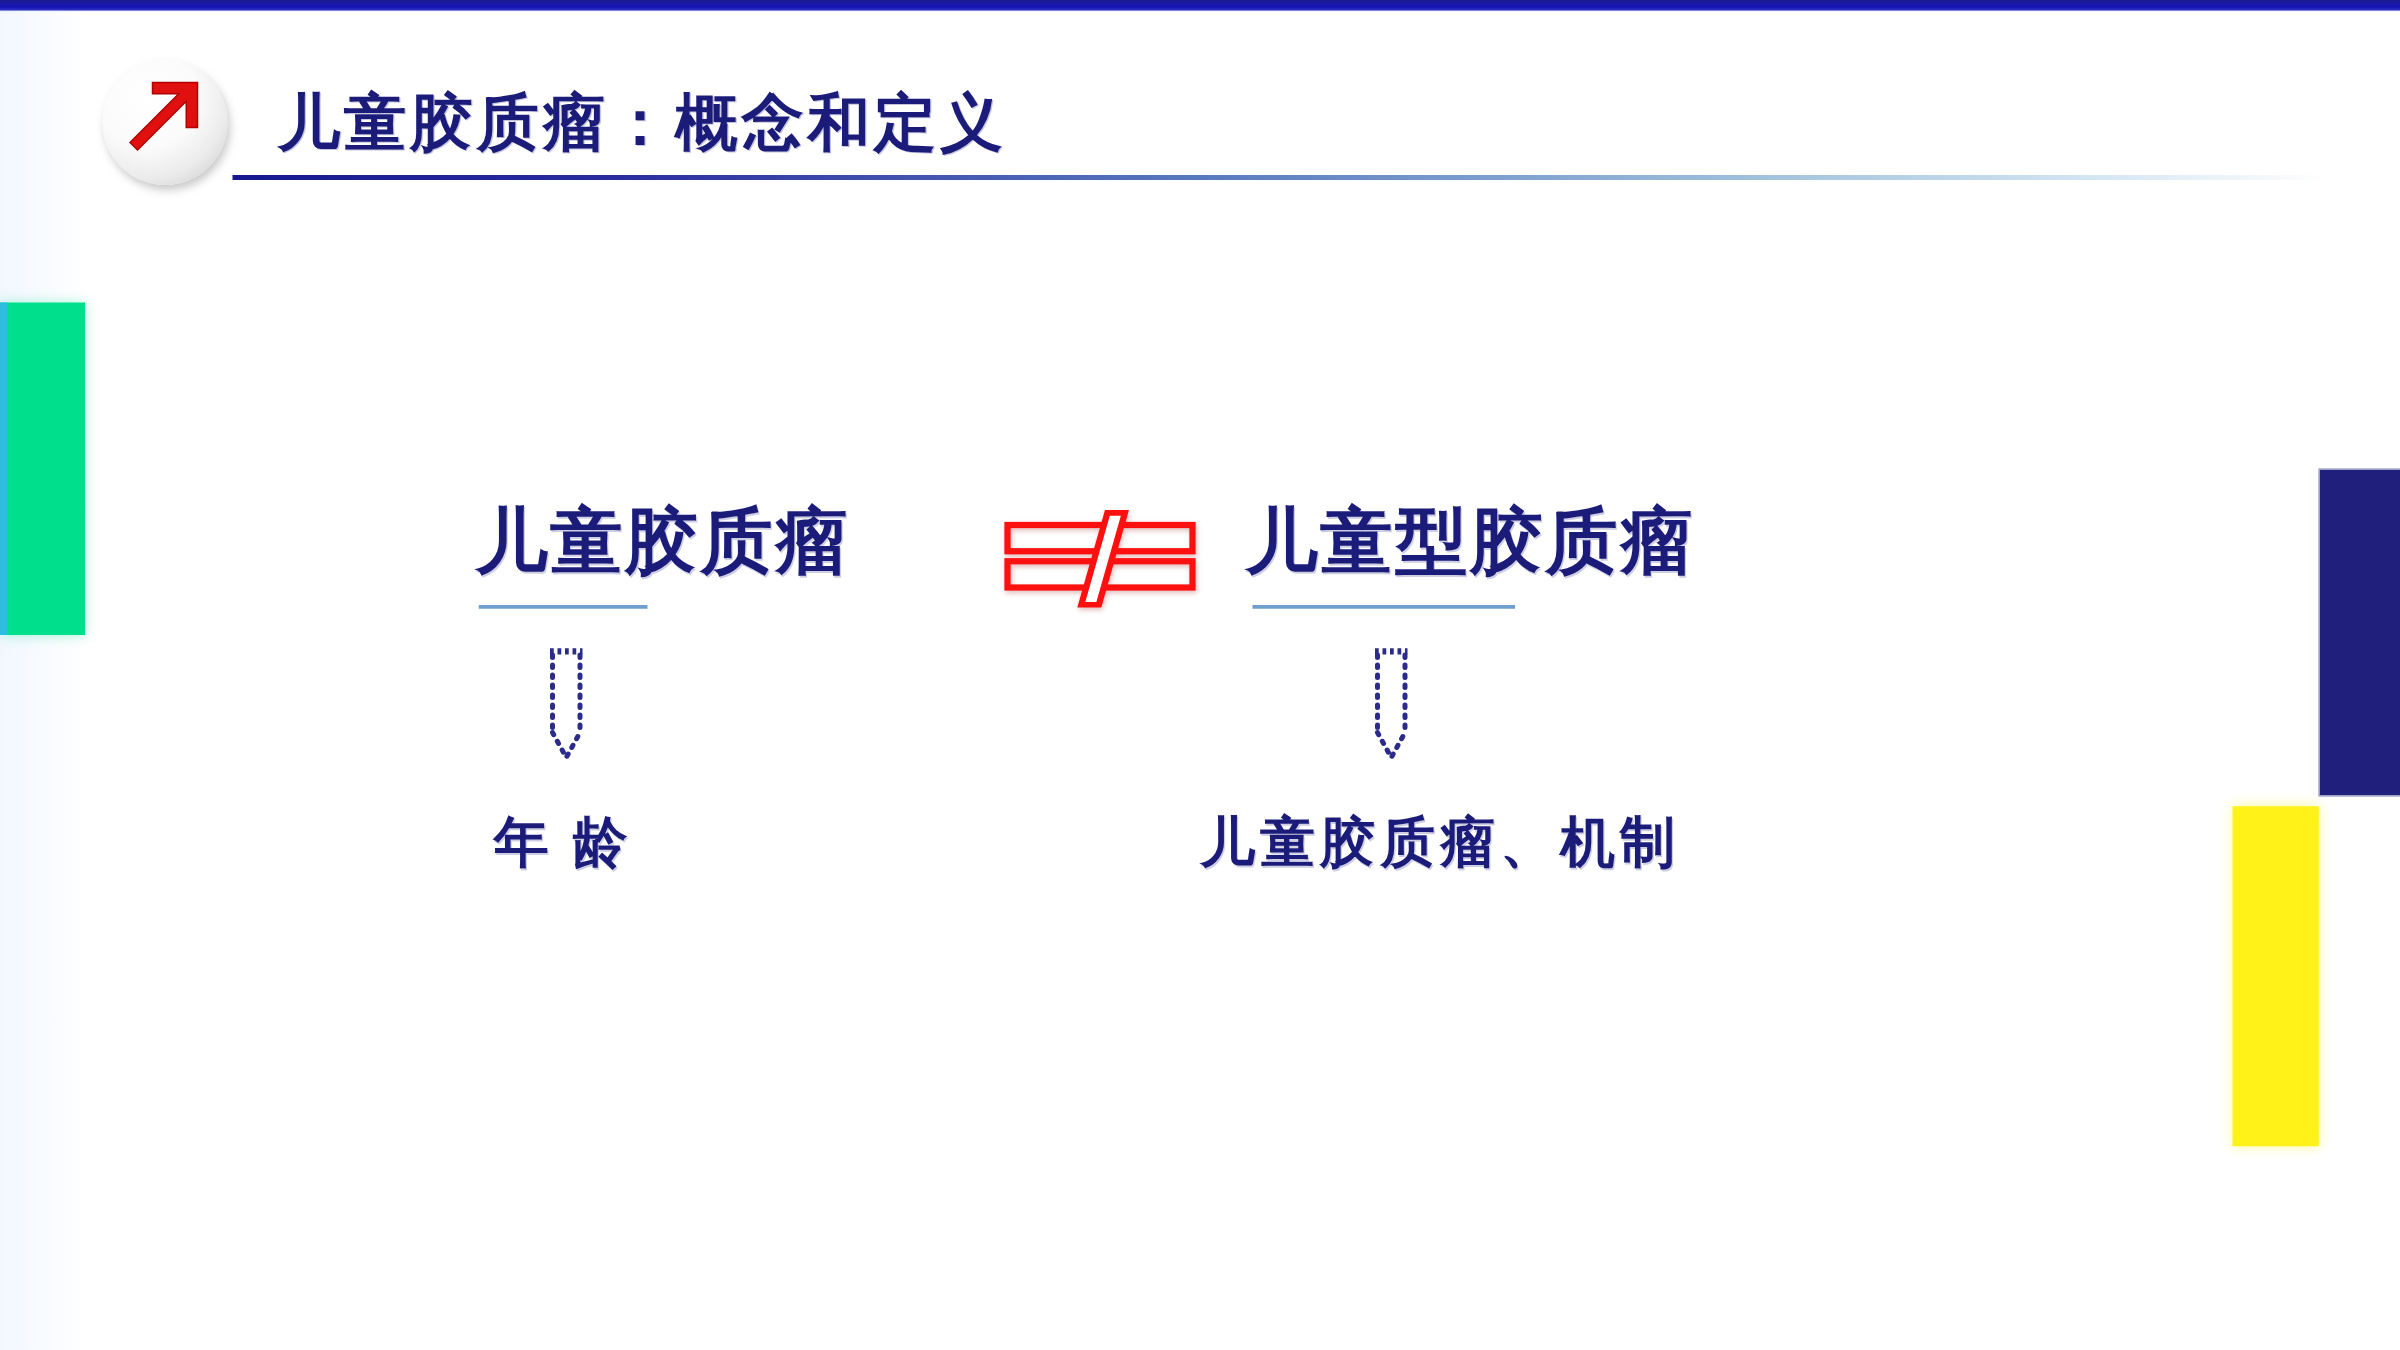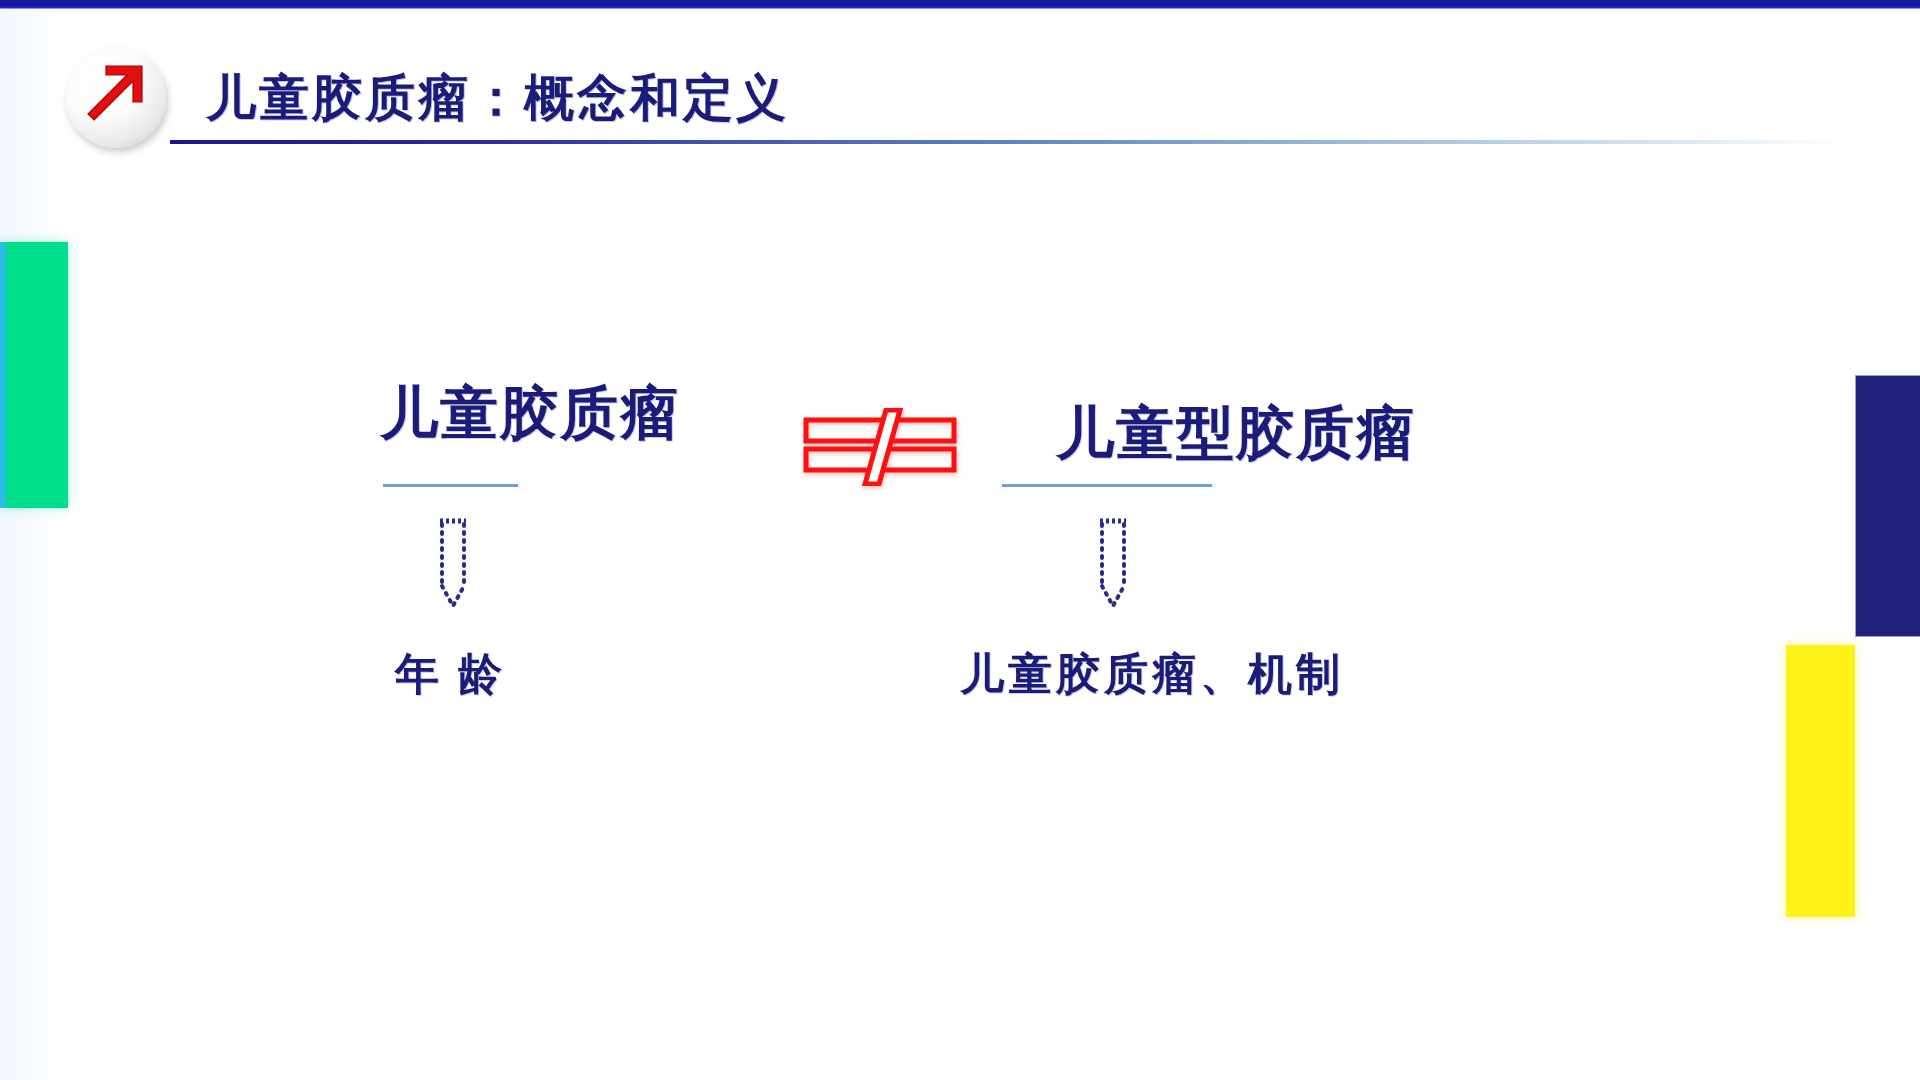--- a/index.html
+++ b/index.html
@@ -29,21 +29,21 @@
     top: 0;
     width: 1920px;
     height: 9px;
     background: linear-gradient(to bottom,
         #1c1c8c 0%, #1919a8 35%, #1414b4 60%, #2a2ac0 85%, #c8d4ee 100%);
   }
 
   
   .header {
     position: absolute;
-    left: 0;
+    left: 16px;
     top: 22px;
     width: 1882px;
     height: 120px;
   }
   .logo-badge {
     position: absolute;
     left: 66px;
     top: 26px;
     width: 100px;
     height: 100px;
@@ -133,22 +133,22 @@
     position: absolute;
     font-size: 58px;
     line-height: 68px;
     font-weight: 700;
     letter-spacing: 2px;
     color: #1b1b7a;
     font-family: "Liberation Serif", "DejaVu Serif", serif;
     text-shadow: 1px 1px 0 rgba(60,60,140,0.25);
     white-space: nowrap;
   }
-  .term-left  { left: 380px; top: 380px; }
-  .term-right { left: 1056px; top: 400px; }
+  .term-left  { left: 380px; top: 400px; }
+  .term-right { left: 996px; top: 400px; }
 
   .term-underline {
     position: absolute;
     height: 3px;
     background: #6c9fd0;
   }
   .ul-left  { left: 383px; top: 484px; width: 135px; }
   .ul-right { left: 1002px; top: 484px; width: 210px; }
 
   

